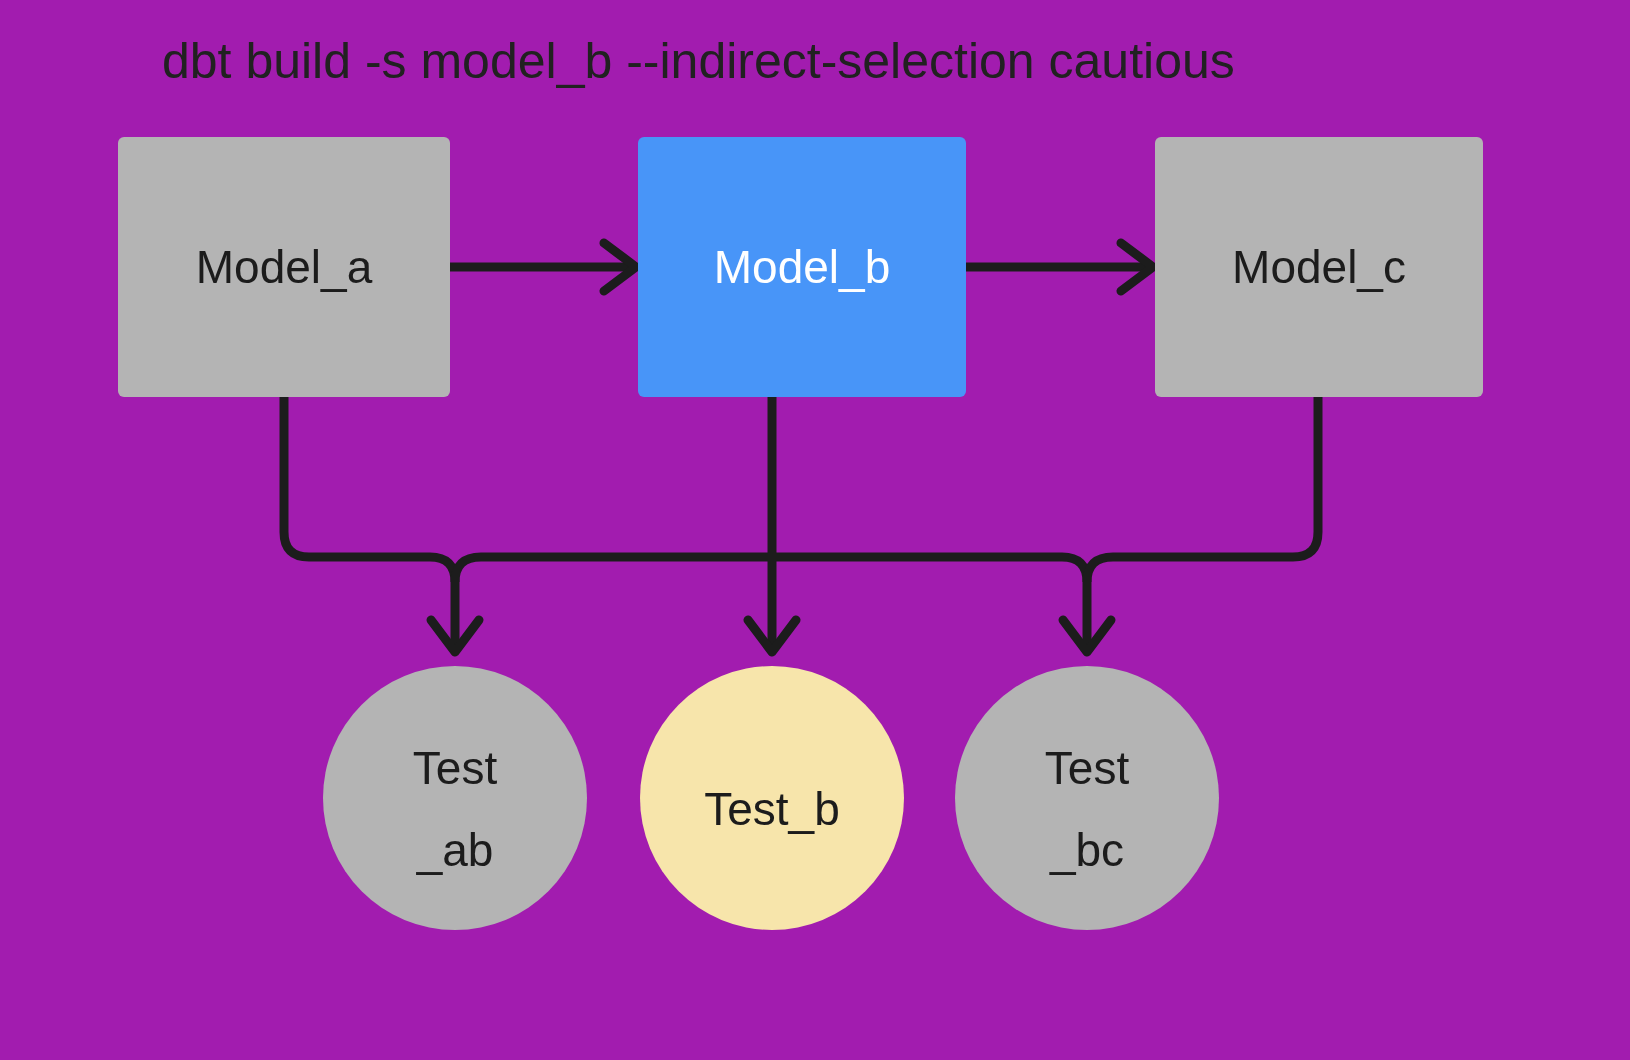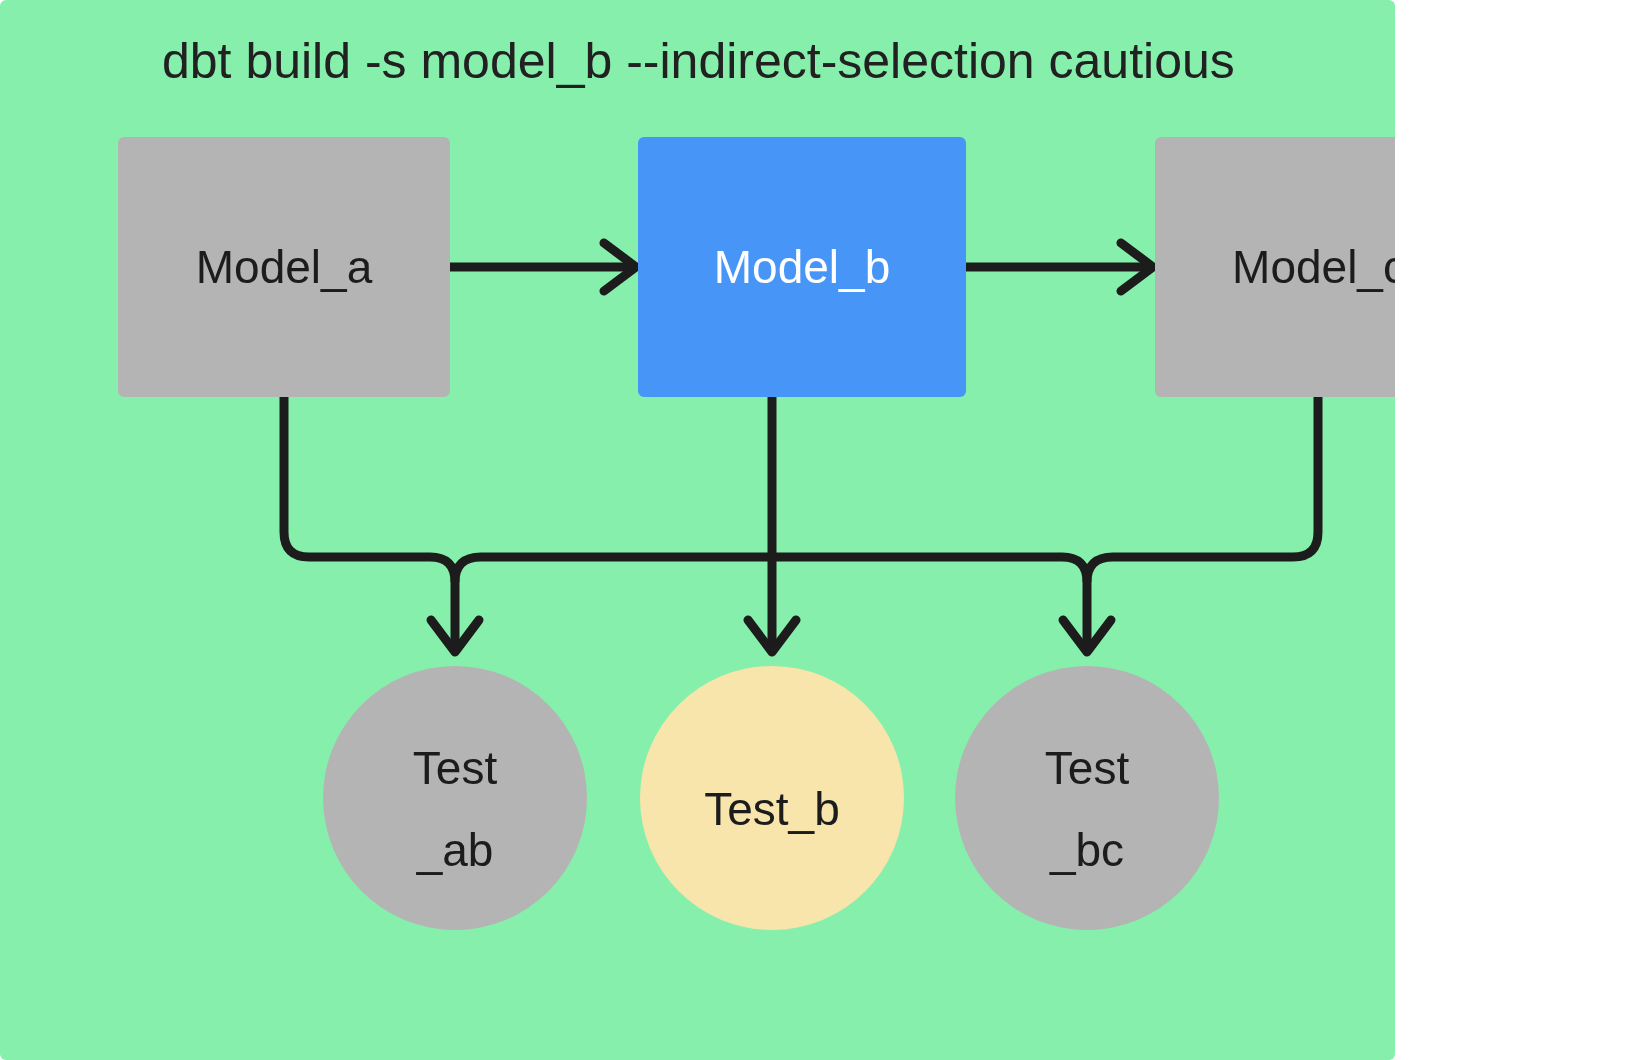--- a/index.html
+++ b/index.html
@@ -5,25 +5,24 @@
   html, body {
     margin: 0;
     padding: 0;
     background: #ffffff;
   }
   body {
     font-family: "Liberation Sans", sans-serif;
   }
   #canvas {
     position: relative;
-    width: 1395px;
+    width: 1630px;
     height: 1060px;
-    background: #86efac;
+    background: #a21caf;
     overflow: hidden;
-    border-radius: 6px;
   }
   #diagram-svg {
     position: absolute;
     top: 0;
     left: 0;
     width: 1630px;
     height: 1060px;
   }
   .title-text {
     font-size: 50px;

